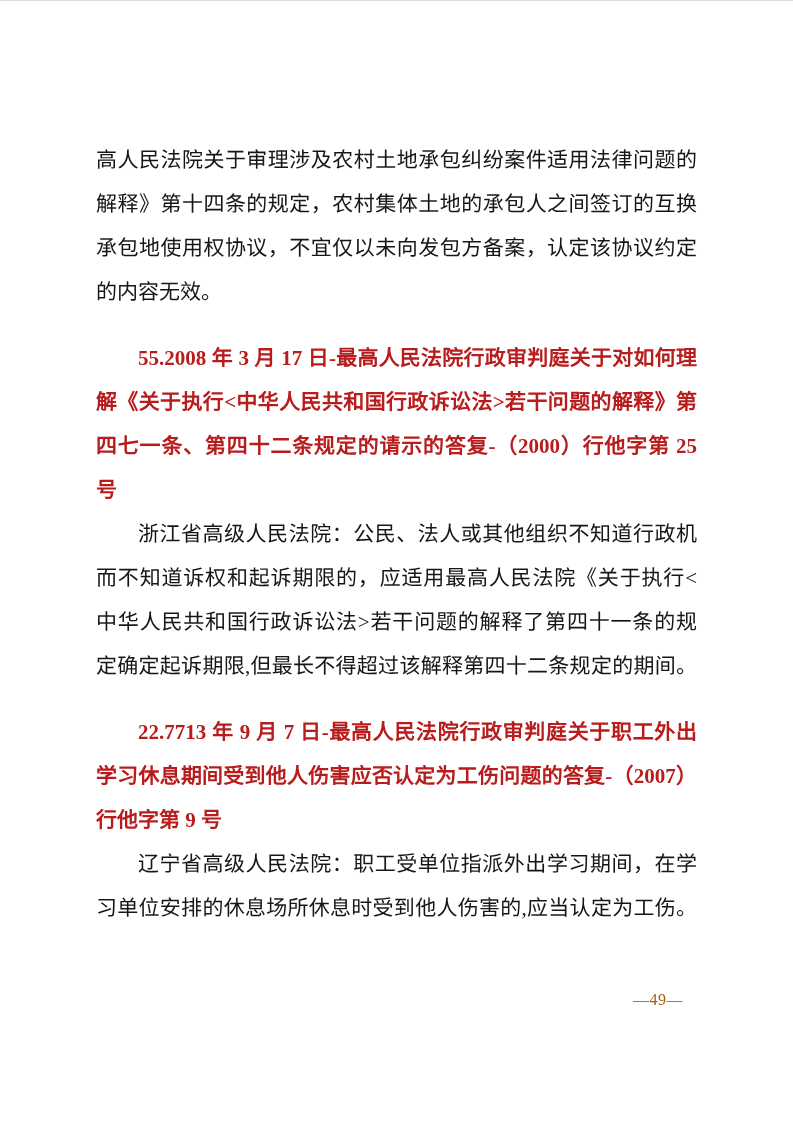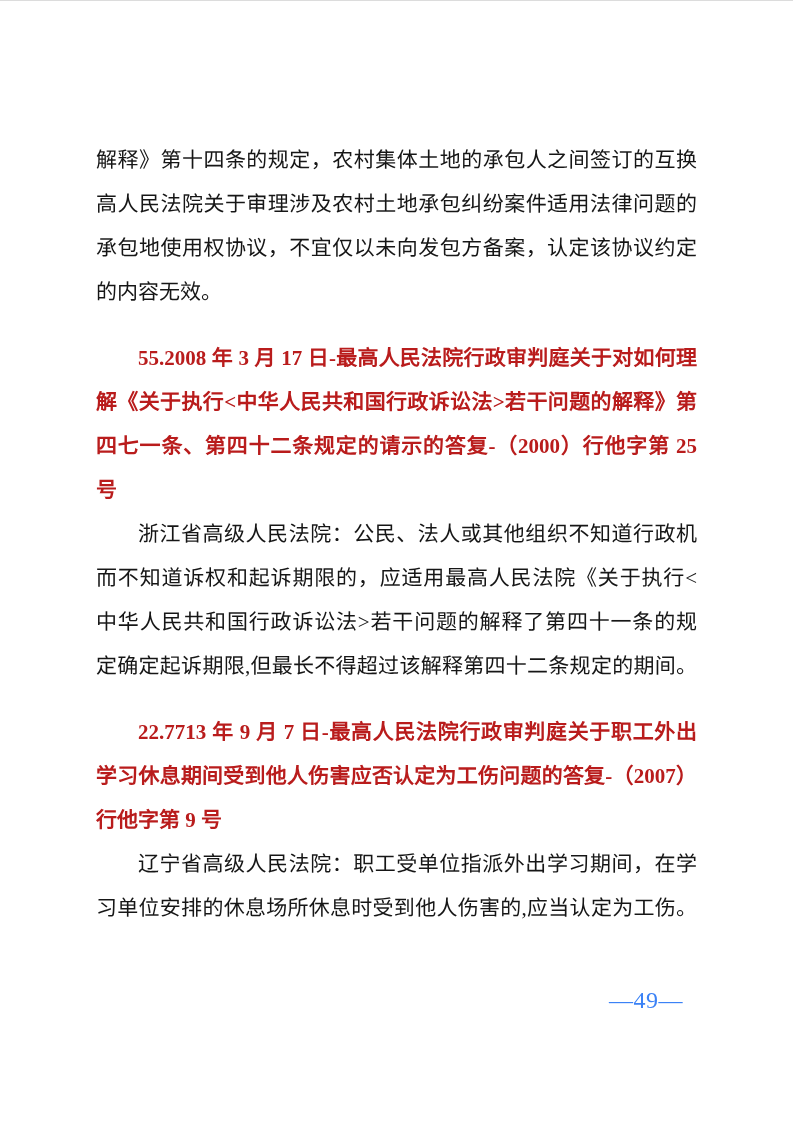--- a/index.html
+++ b/index.html
@@ -44,36 +44,36 @@
   .line.end {
     text-align-last: left;
   }
   .line.indent {
     text-indent: 42px;
   }
   .footer {
     position: absolute;
     top: 988px;
     right: 110px;
-    font-size: 24px;
+    font-size: 16px;
     line-height: 24px;
-    color: #3b82f6;
+    color: #a16207;
     letter-spacing: 0.5px;
   }
 </style>
 </head>
 <body>
 
 <div class="top-edge"></div>
 
 <div class="content">
 
   <div class="block">
+    <div class="line">高人民法院关于审理涉及农村土地承包纠纷案件适用法律问题的</div>
     <div class="line">解释》第十四条的规定，农村集体土地的承包人之间签订的互换</div>
-    <div class="line">高人民法院关于审理涉及农村土地承包纠纷案件适用法律问题的</div>
     <div class="line">承包地使用权协议，不宜仅以未向发包方备案，认定该协议约定</div>
     <div class="line end">的内容无效。</div>
   </div>
 
   <div class="block heading">
     <div class="line indent">55.2008 年 3 月 17 日-最高人民法院行政审判庭关于对如何理</div>
     <div class="line">解《关于执行&lt;中华人民共和国行政诉讼法&gt;若干问题的解释》第</div>
     <div class="line">四七一条、第四十二条规定的请示的答复-（2000）行他字第 25</div>
     <div class="line end">号</div>
   </div>

